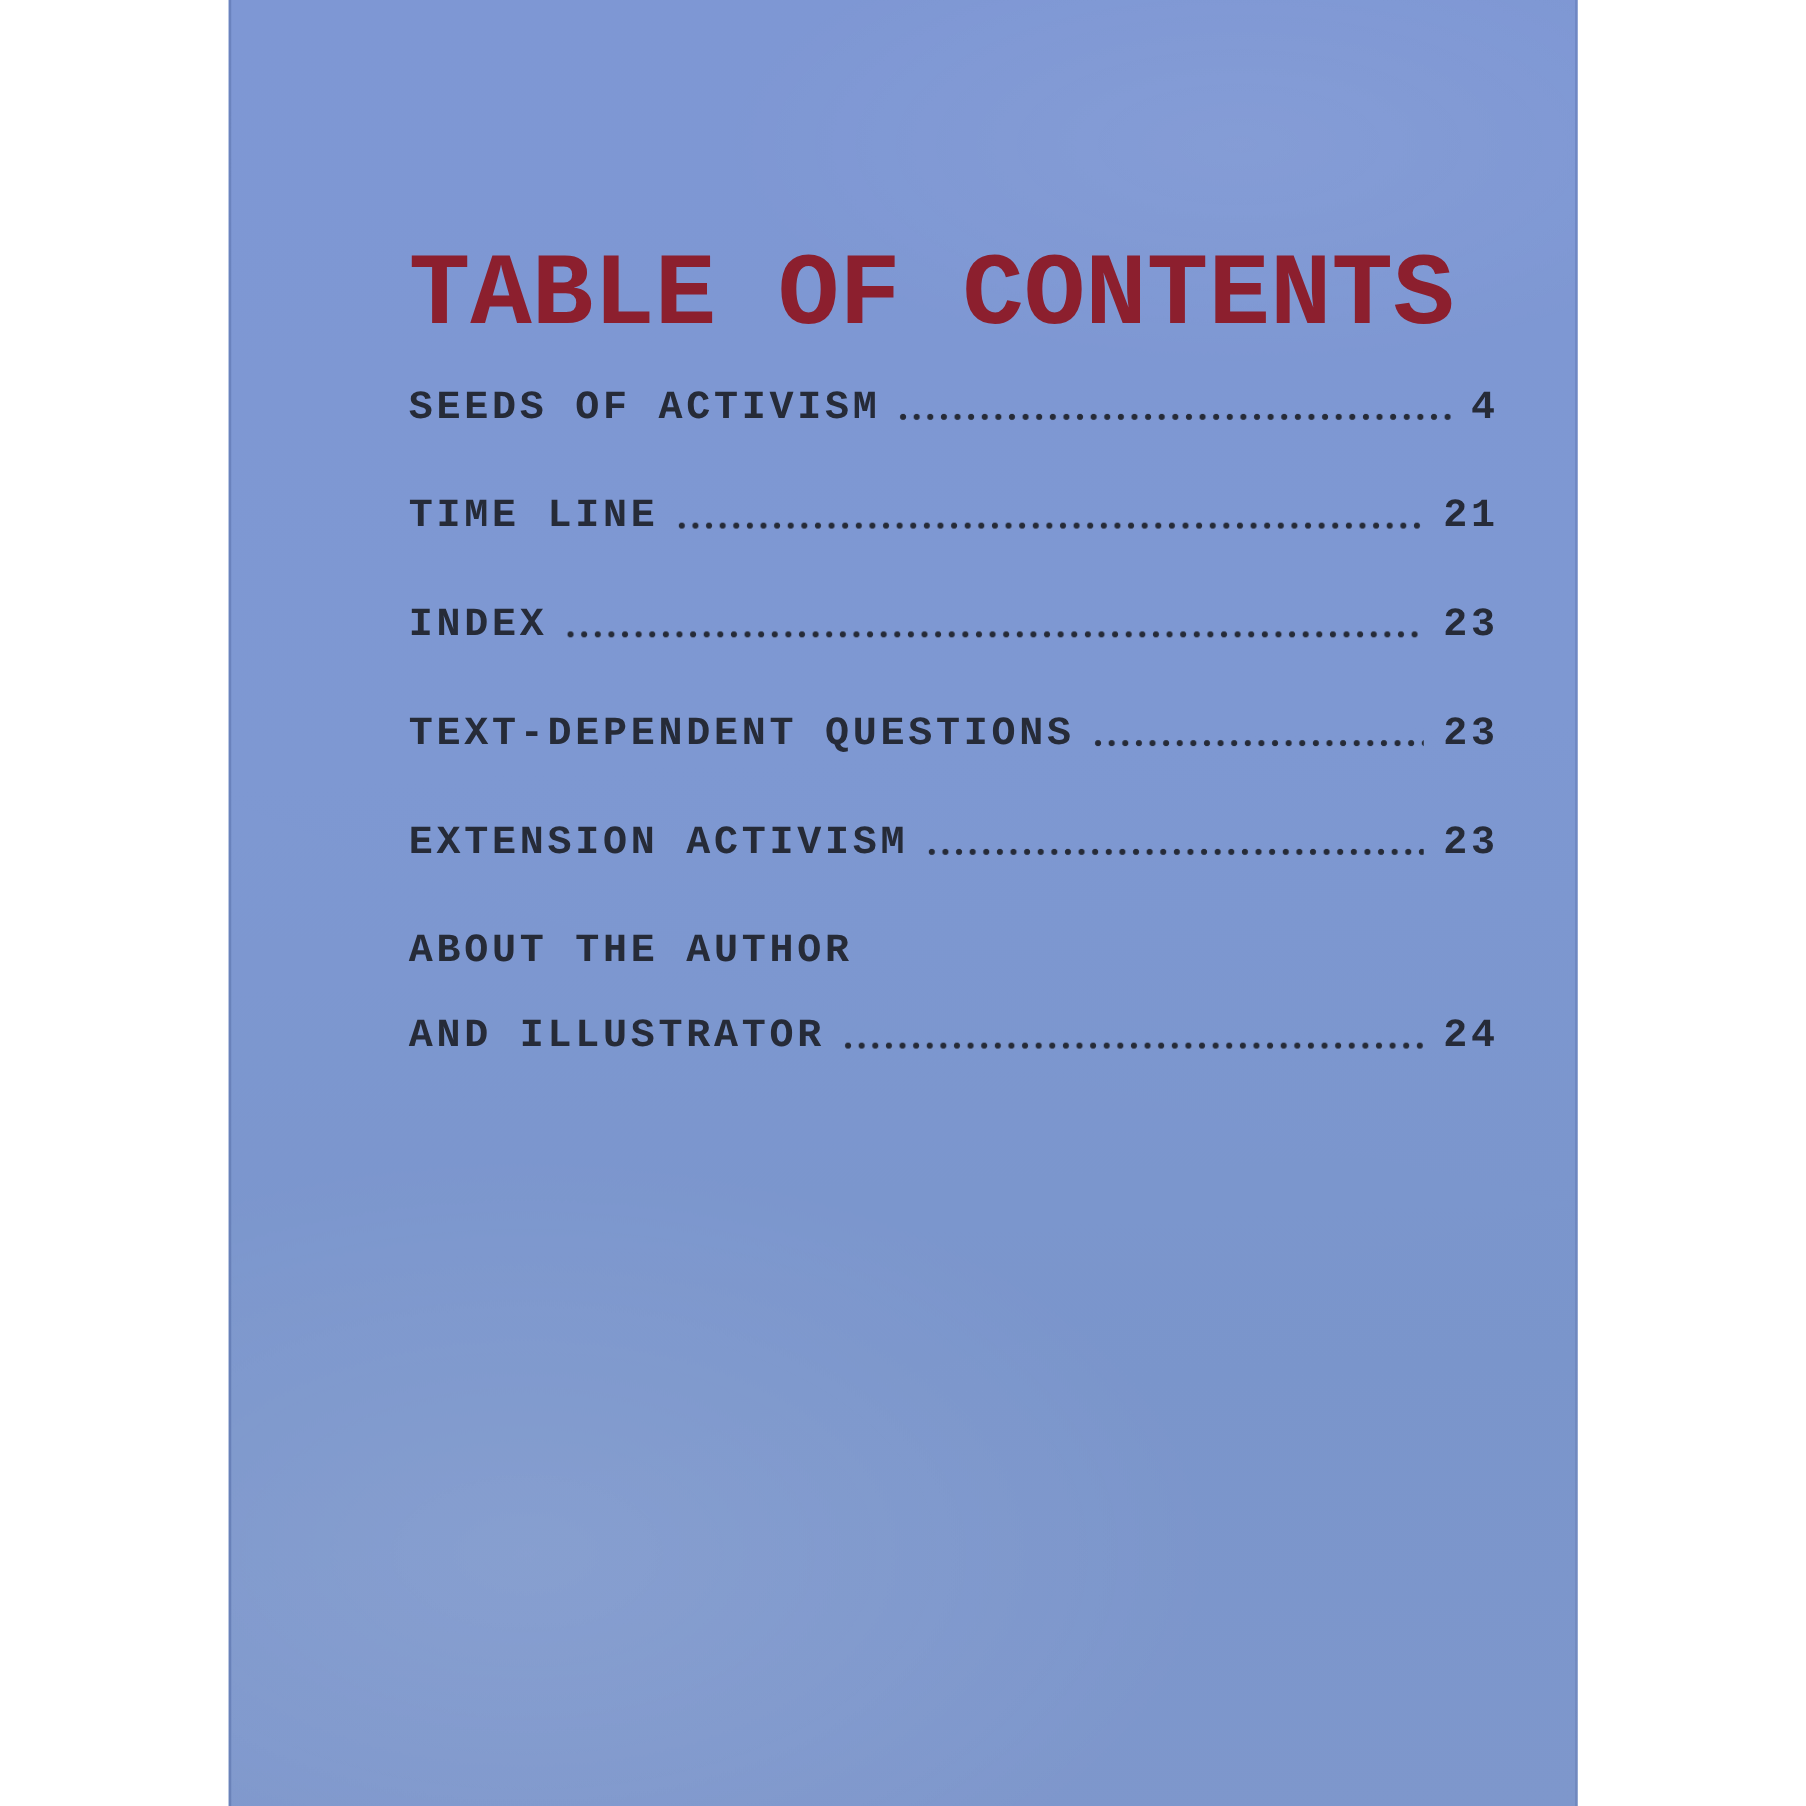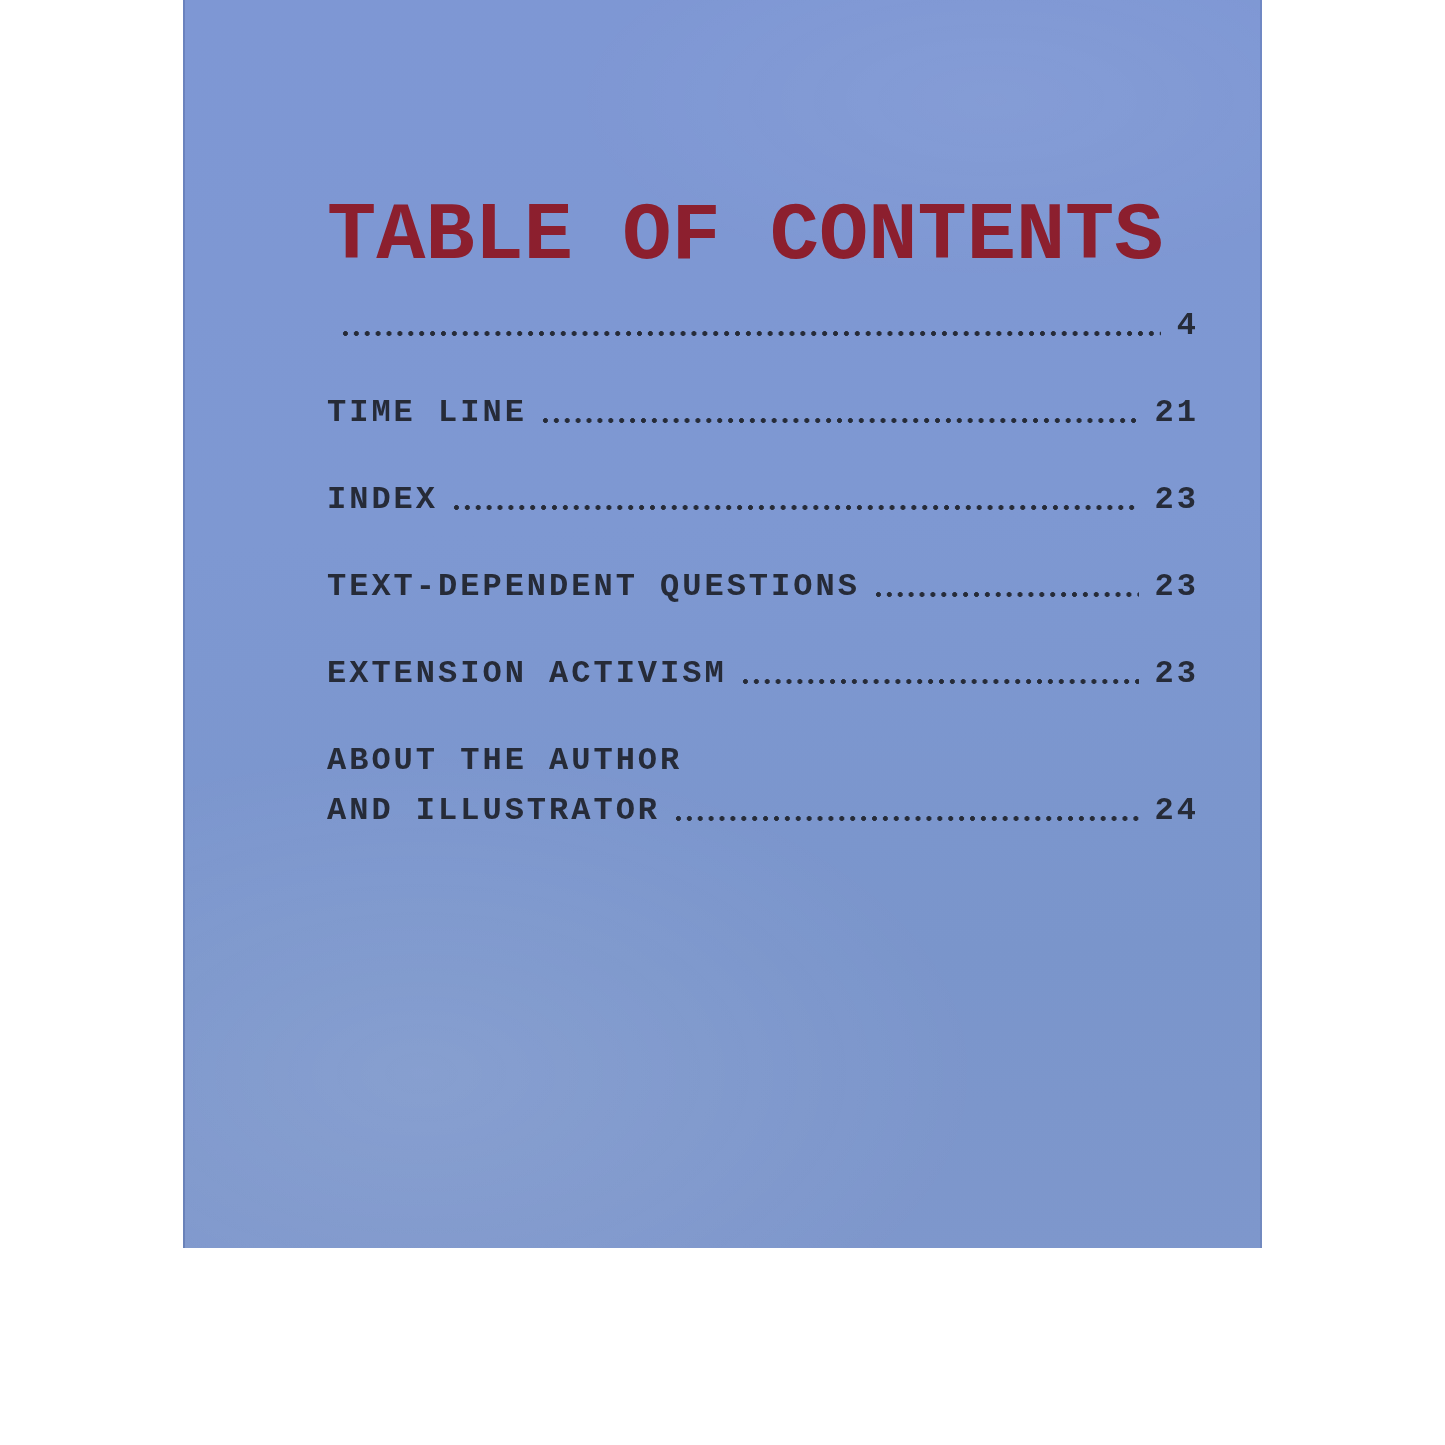--- a/index.html
+++ b/index.html
@@ -14,21 +14,21 @@
     height: 1445px;
     background: var(--page-margin);
     font-family: "Liberation Mono", "DejaVu Sans Mono", monospace;
     overflow: hidden;
   }
   .sheet {
     position: absolute;
     left: 183px;
     top: 0;
     width: 1079px;
-    height: 1248px;
+    height: 1445px;
     background-color: var(--paper-blue);
     background-image:
       radial-gradient(ellipse 900px 520px at 22% 86%, rgba(255,255,255,0.09), rgba(255,255,255,0) 62%),
       radial-gradient(ellipse 700px 300px at 75% 8%, rgba(255,255,255,0.05), rgba(255,255,255,0) 60%),
       linear-gradient(177deg, #7e97d4 0%, #7e98d2 42%, #7a95cb 76%, #7e97cc 100%);
     border-left: 2px solid rgba(70, 92, 150, 0.35);
     border-right: 2px solid rgba(70, 92, 150, 0.25);
   }
   .content {
     position: absolute;
@@ -49,21 +49,21 @@
   .toc-line {
     display: flex;
     align-items: baseline;
     font-size: 32px;
     font-weight: bold;
     line-height: 35px;
     letter-spacing: 3px;
     color: var(--ink-navy);
     white-space: nowrap;
   }
-  .toc-line.line2 { margin-top: 15px; }
+  .toc-line.line2 { margin-top: 33px; }
   .label { flex: 0 0 auto; }
   .leader {
     flex: 1 1 auto;
     align-self: stretch;
     margin: 0 16px 0 13px;
     background-image: radial-gradient(circle, var(--ink-navy) 2.15px, rgba(0,0,0,0) 2.8px);
     background-size: 10.9px 11px;
     background-repeat: repeat-x;
     background-position: left 0 bottom 4px;
   }
@@ -75,20 +75,21 @@
 </style>
 </head>
 <body>
 
 <div class="sheet">
   <div class="content">
     <h1 class="toc-title">TABLE OF CONTENTS</h1>
     <div class="toc-list">
   <div class="toc-entry">
     <div class="toc-line line1">
+      <span class="label">SEEDS OF ACTIVISM</span>
       <span class="leader"></span>
       <span class="page-num">4</span>
     </div>
 
   </div>
 
 
 
   <div class="toc-entry">
     <div class="toc-line line1">

